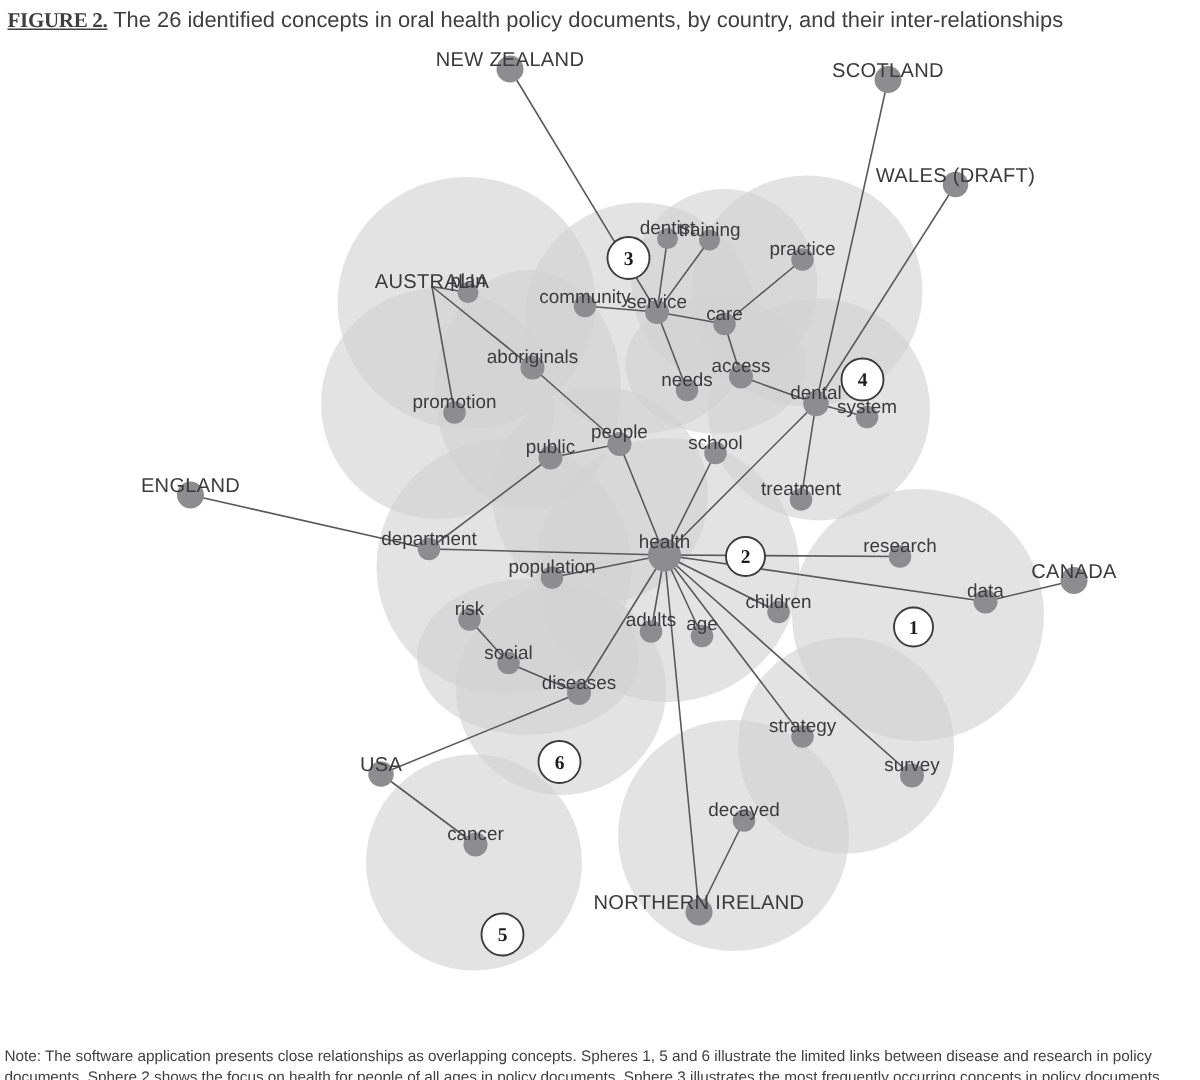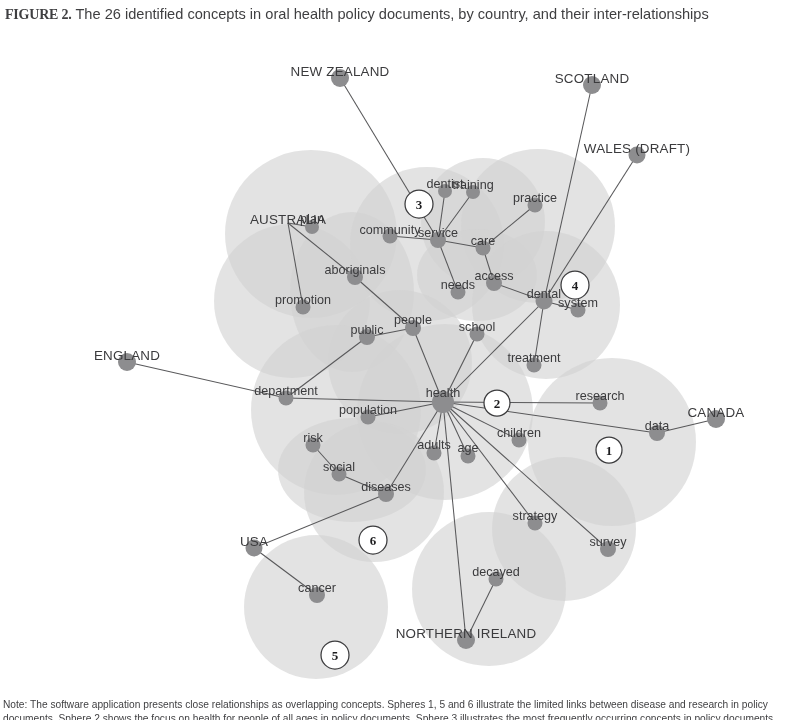--- a/index.html
+++ b/index.html
@@ -5,27 +5,27 @@
   html,body{margin:0;padding:0;}
   body{
     width:800px;height:720px;background:#ffffff;
     font-family:"Liberation Sans", sans-serif;
     color:#3a3a3c;overflow:hidden;position:relative;
   }
   #caption{
     position:absolute;left:5px;top:4px;width:786px;
     font-size:14.6px;line-height:21px;color:#3f3f41;
   }
-  #caption .fig{font-family:"Liberation Serif", serif;font-weight:bold;font-size:14px;letter-spacing:-0.2px;}
+  #caption .fig{font-family:"Liberation Serif", serif;font-weight:bold;font-size:14px;letter-spacing:-0.2px;text-decoration:underline;}
   #caption .figtxt{font-size:14.6px;}
   #note{
     position:absolute;left:3px;top:698px;width:794px;
     font-size:10.2px;line-height:14.4px;color:#3f3f41;
   }
-  #figure{position:absolute;left:0;top:62px;width:644px;height:618px;}
+  #figure{position:absolute;left:0;top:30px;width:644px;height:618px;}
   svg{display:block;}
   .sphere{fill:#d2d2d2;fill-opacity:0.62;stroke:none;}
   .edge{stroke:#58585a;stroke-width:1.05;fill:none;}
   .node{fill:#8d8d8f;stroke:none;}
   .nlabel{font-family:"Liberation Sans", sans-serif;font-size:12.6px;fill:#3b3b3d;}
   .clabel{font-family:"Liberation Sans", sans-serif;font-size:13.4px;fill:#3b3b3d;letter-spacing:0.2px;}
   .numcircle{fill:#ffffff;stroke:#3b3b3d;stroke-width:1.25;}
   .numtext{font-family:"Liberation Serif", serif;font-size:13px;font-weight:bold;fill:#1d1d1f;text-anchor:middle;}
 </style>
 </head>

